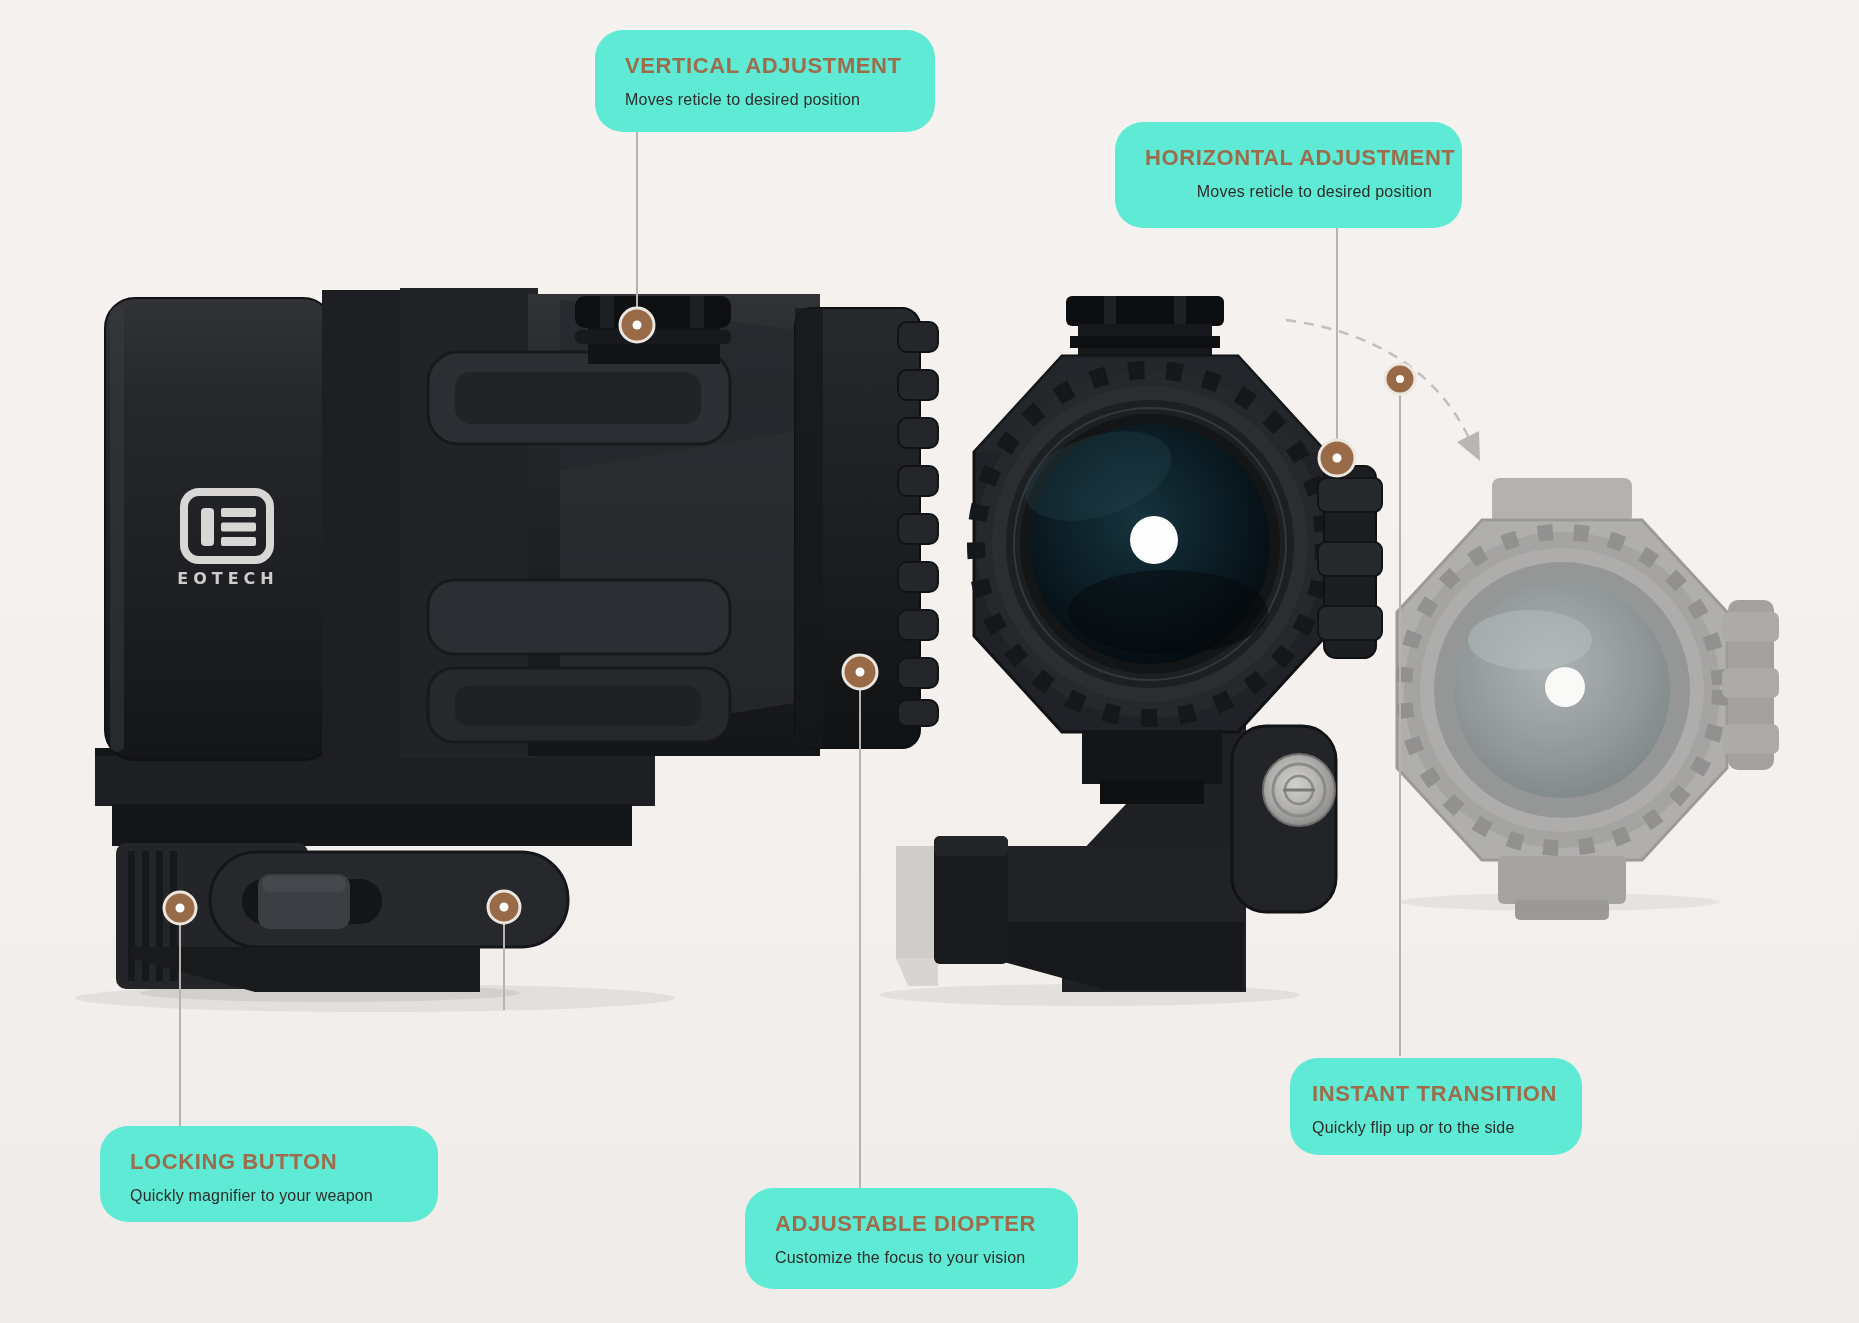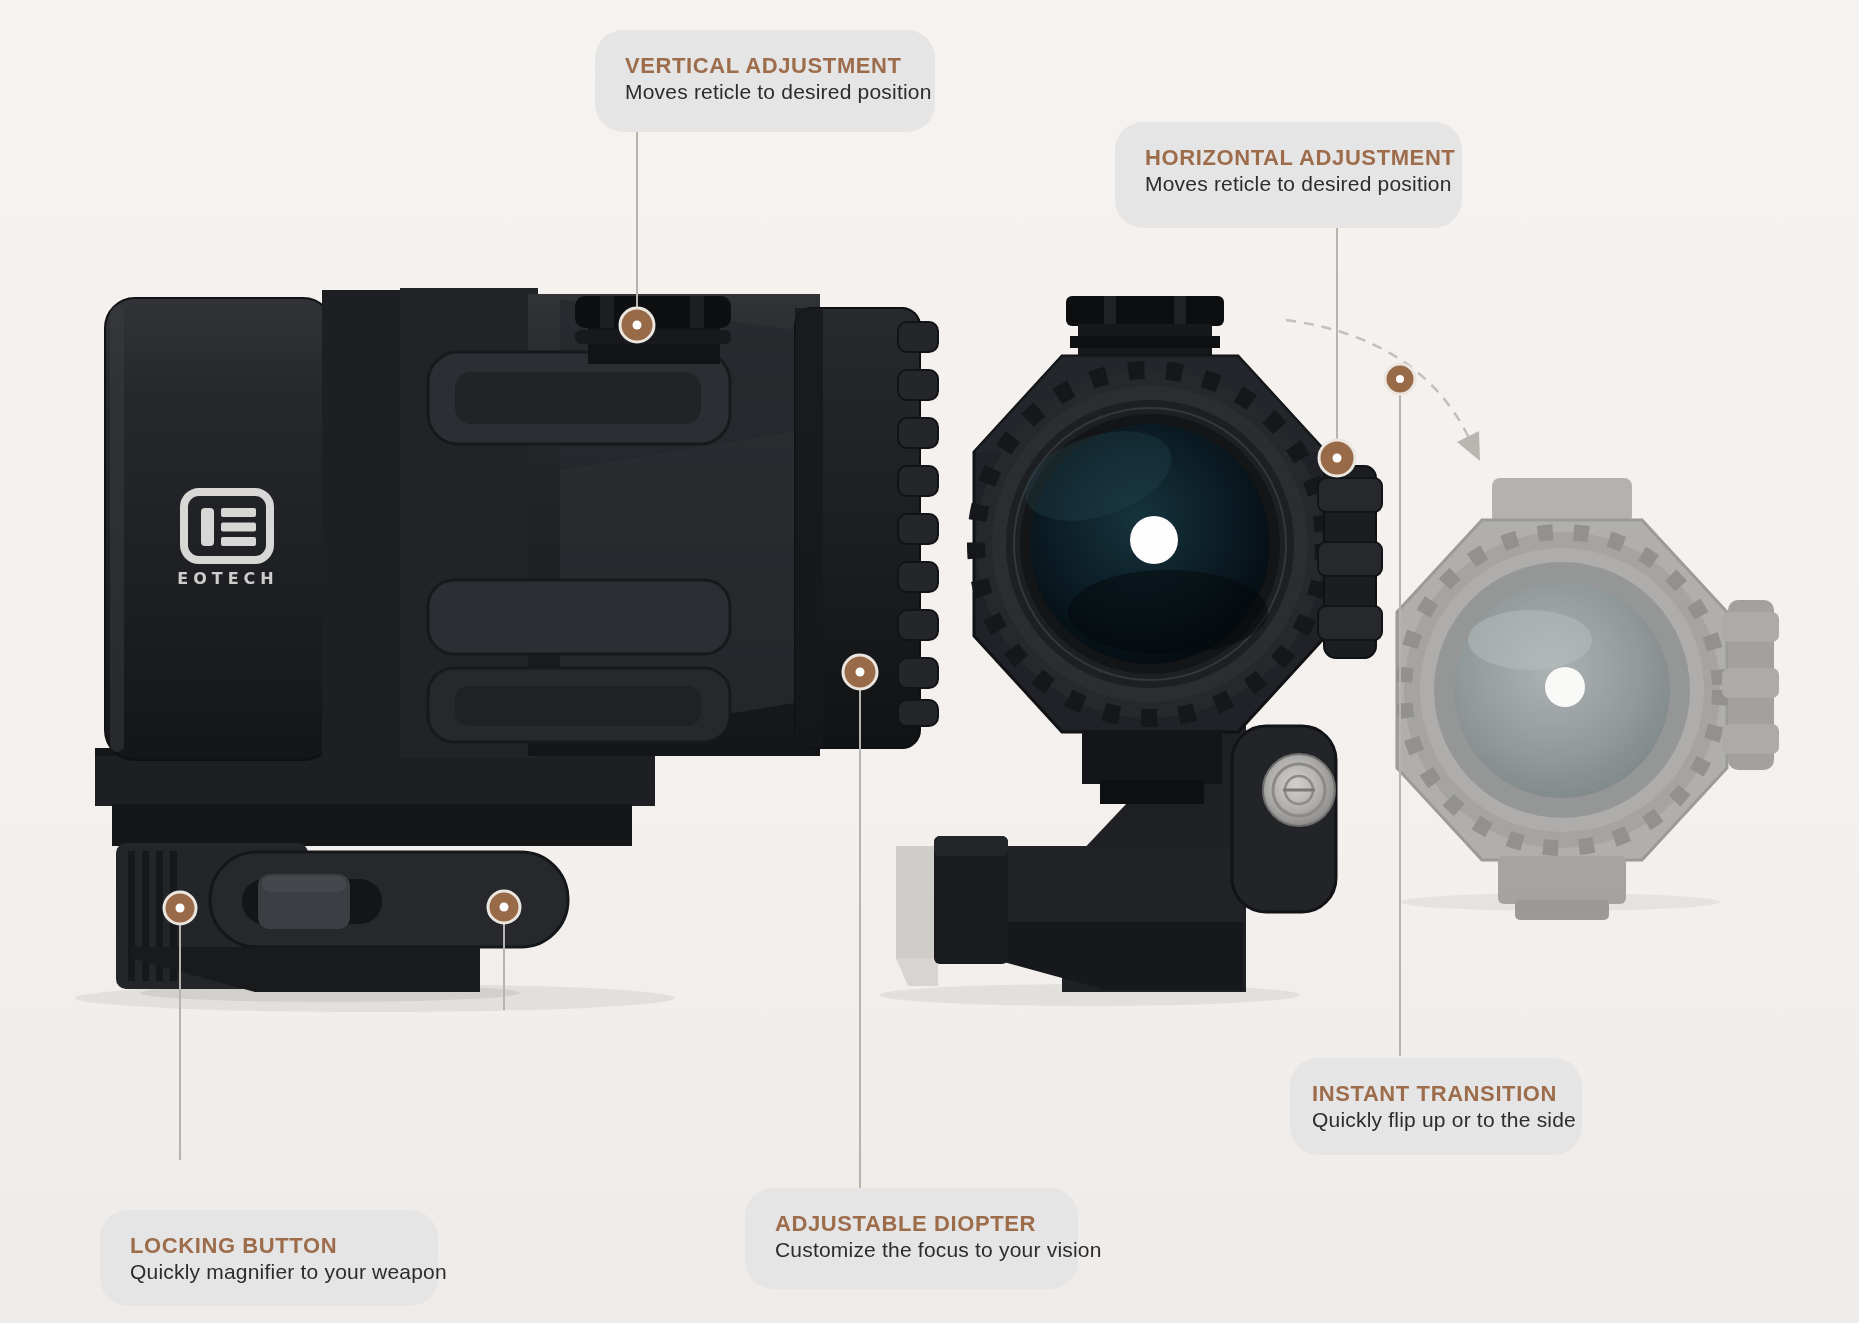--- a/index.html
+++ b/index.html
@@ -6,37 +6,37 @@
   body{
     width:1859px;height:1323px;
     font-family:"Liberation Sans",sans-serif;
     background:linear-gradient(180deg,#f5f2ef 0%,#f3f0ed 60%,#eeebe8 100%);
     overflow:hidden;
   }
   .stage{position:relative;width:1859px;height:1323px;}
   .stage svg{position:absolute;left:0;top:0;}
   .callout{
     position:absolute;
-    background:#e5e5e5;
+    background:#5eead4;
     border-radius:28px;
     padding:24px 30px 22px 30px;
     box-sizing:border-box;
   }
   .co-title{
     font-size:22px;font-weight:bold;color:#9d6c4b;
     letter-spacing:0.6px;line-height:1.05;white-space:nowrap;
   }
   .co-desc{
-    font-size:21px;color:#2e2c2a;margin-top:2px;
+    font-size:16px;color:#2e2c2a;margin-top:13px;
     letter-spacing:0.2px;line-height:1.2;white-space:nowrap;
   }
   #co-vertical   {left:595px; top:30px;   width:340px; height:102px;}
   #co-horizontal {left:1115px;top:122px;  width:347px; height:106px;text-align:right;}
   #co-qd         {left:465px; top:1012px; width:335px; height:98px;}
-  #co-locking    {left:100px; top:1210px; width:338px; height:96px;}
+  #co-locking    {left:100px; top:1126px; width:338px; height:96px;}
   #co-diopter    {left:745px; top:1188px; width:333px; height:101px;}
   #co-instant    {left:1290px;top:1058px; width:292px; height:97px; padding-left:22px;padding-right:22px;}
 </style>
 </head>
 <body>
 
 <div class="stage">
 
 <svg width="1859" height="1323" viewBox="0 0 1859 1323" xmlns="http://www.w3.org/2000/svg">
   <defs>

